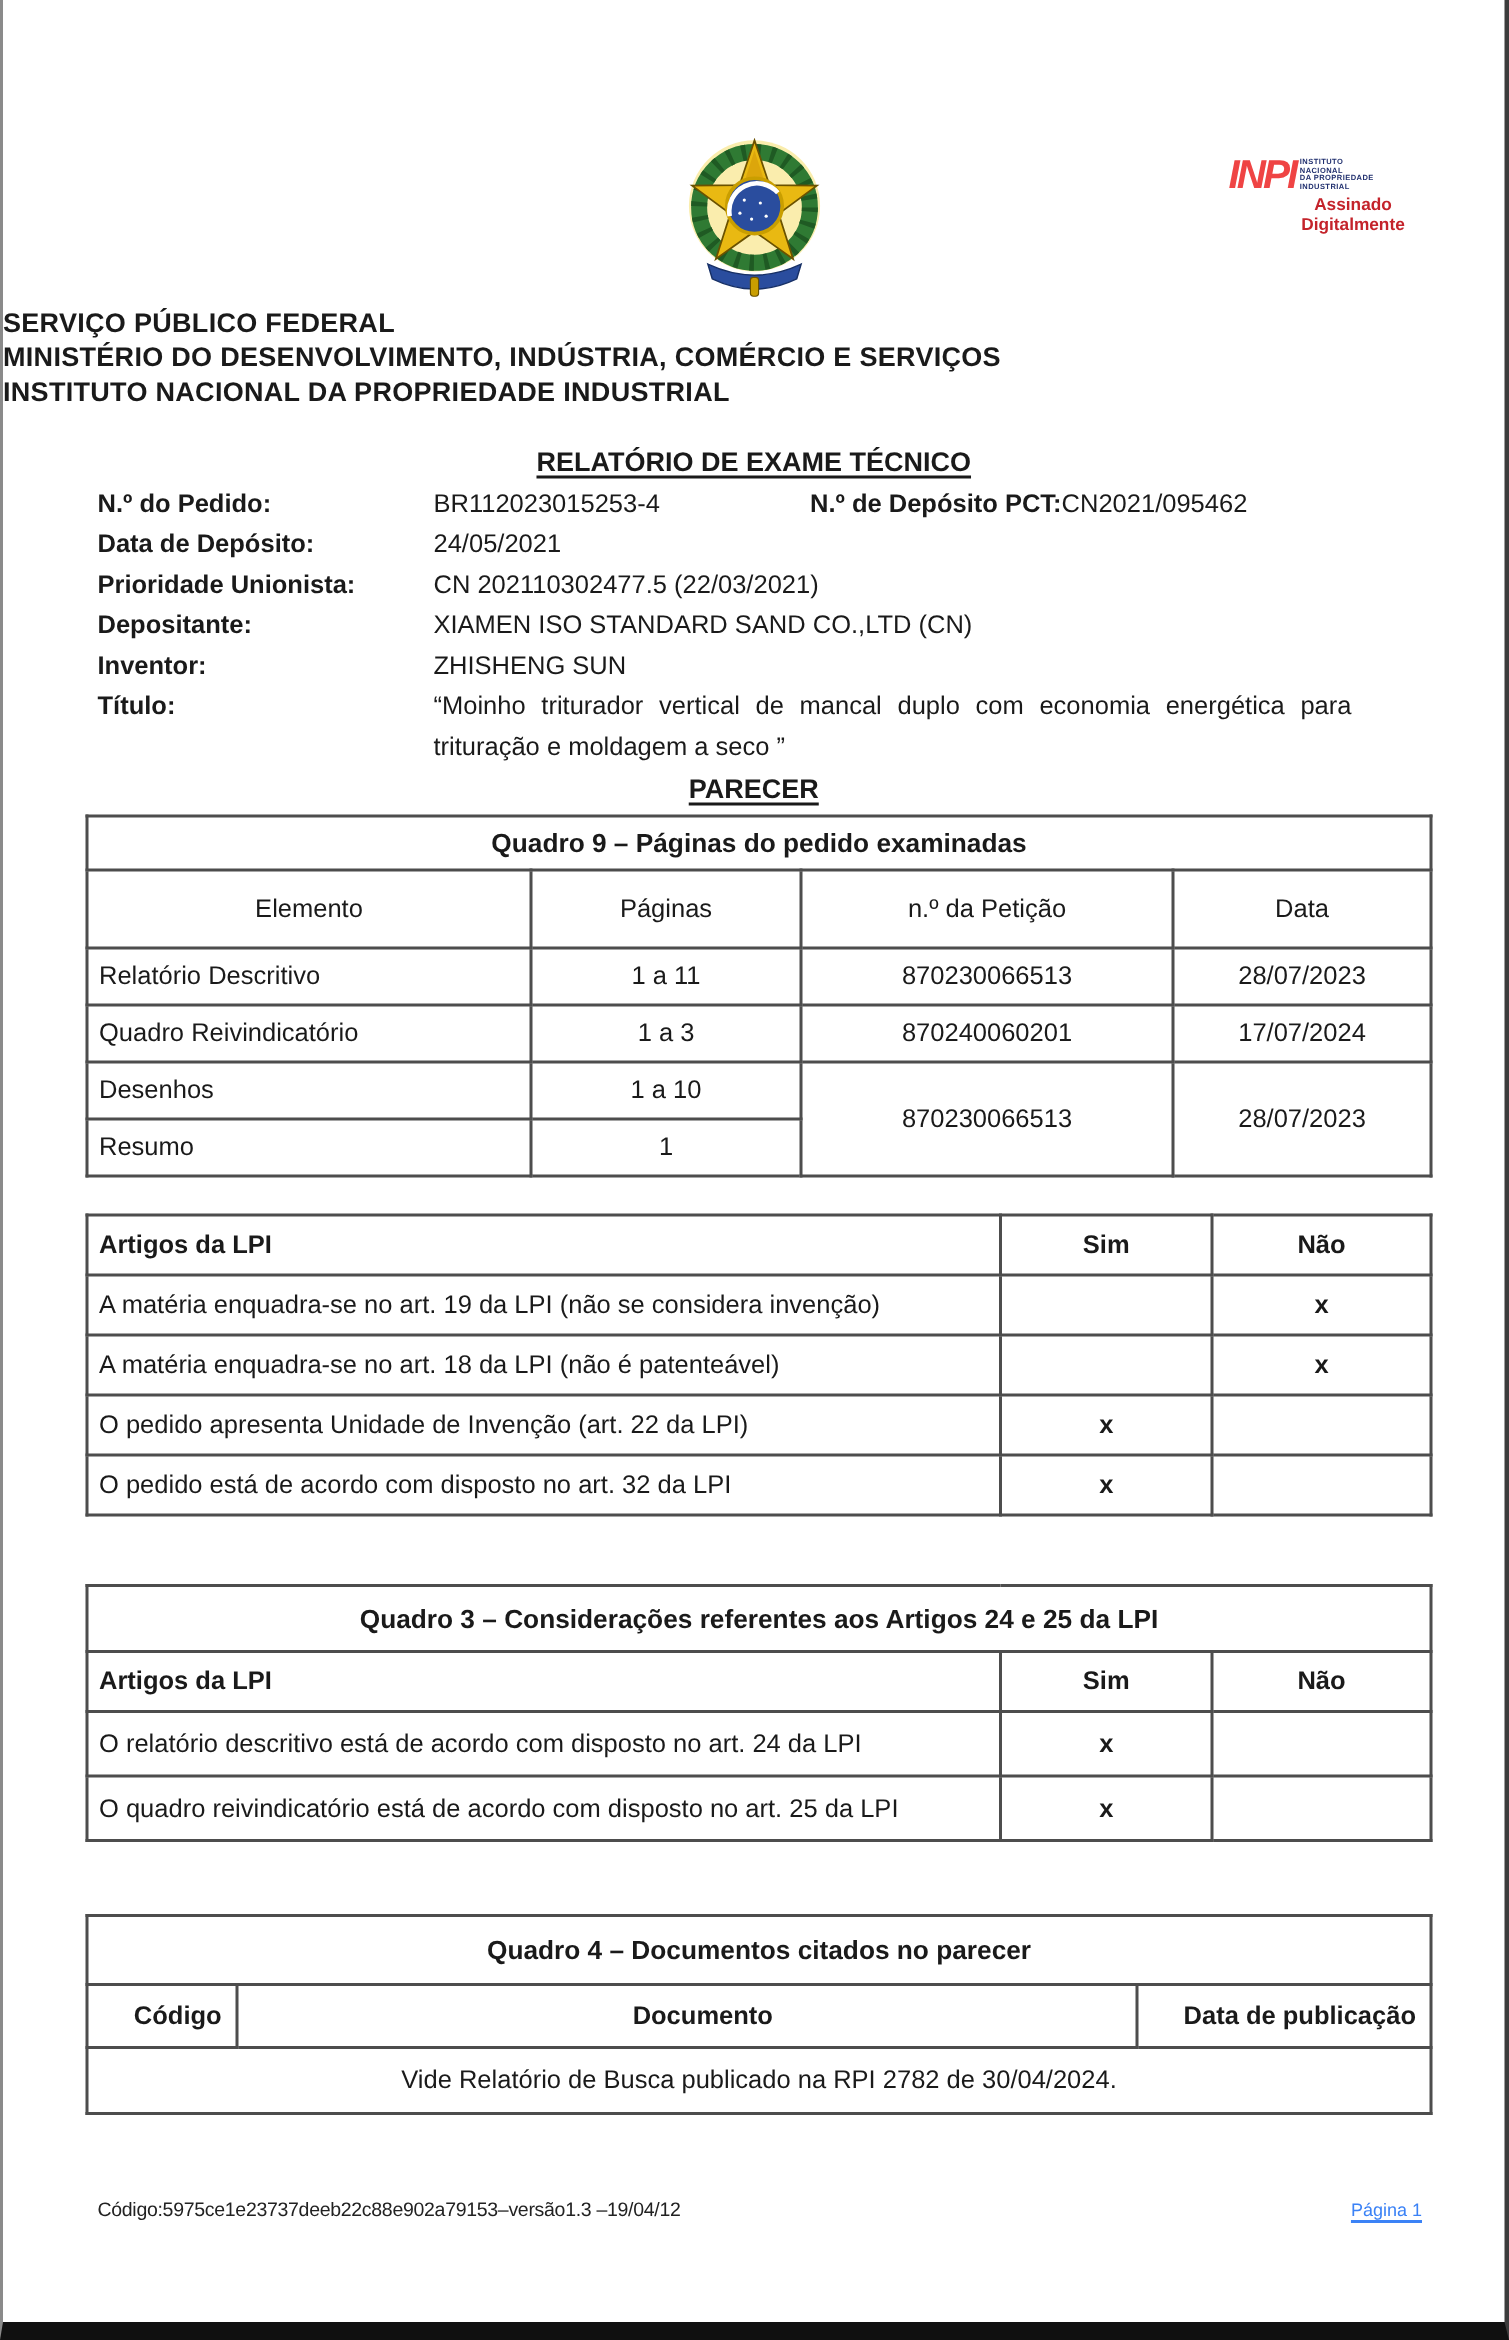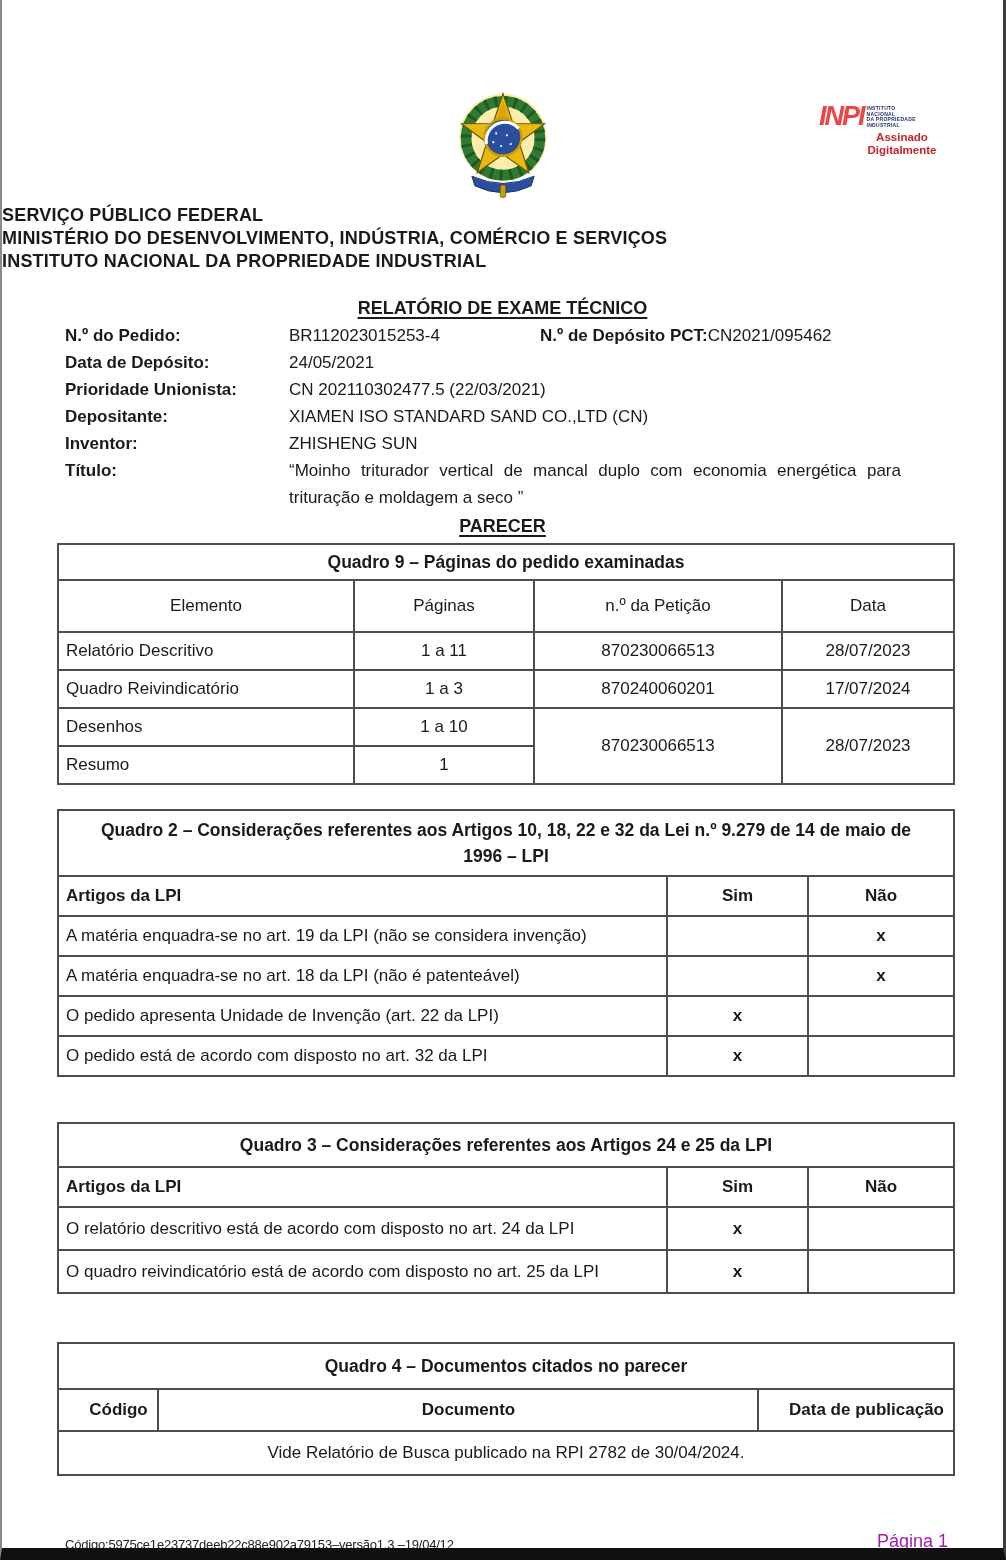--- a/index.html
+++ b/index.html
@@ -70,21 +70,21 @@
   .q4{margin-top:48px;}
   .q4 .trow td{height:44px;}
   .q4 .hrow td{height:40px;text-align:center;font-weight:bold;padding-left:28px;}
   .q4 .drow td{height:42px;text-align:center;}
   .xmark{font-weight:bold;}
   
   .footer{
     margin:55px 55px 0 63px;display:flex;justify-content:space-between;align-items:flex-end;
   }
   .footer-code{font-size:13px;letter-spacing:-0.2px;color:#222;}
-  .footer-page{font-size:18px;color:#a21caf;}
+  .footer-page{font-size:12px;color:#3b82f6;}
 </style>
 </head>
 <body>
 
 <div class="page">
 
   <svg class="coat" viewBox="0 0 140 112">
     <circle cx="70" cy="46" r="45" fill="#f4d64a" opacity="0.45"></circle>
     <circle cx="70" cy="47" r="38" fill="none" stroke="#2f7a33" stroke-width="11"></circle>
     <circle cx="70" cy="47" r="38" fill="none" stroke="#1f5a23" stroke-width="11" stroke-dasharray="3 7"></circle>
@@ -204,25 +204,20 @@
   </tbody>
     </table>
 
   <table class="q2">
     <colgroup>
         <col style="width:609px">
         <col style="width:141px">
         <col style="width:146px">
       </colgroup>
     <tbody>
-        <tr class="trow">
-          <td colspan="3" class="tbl-title">
-            <div class="tw">Quadro 2 – Considerações referentes aos Artigos 10, 18, 22 e 32 da Lei n.º 9.279 de 14 de maio de 1996 –  LPI</div>
-          </td>
-        </tr>
     <tr class="hrow">
       <td class="b">Artigos da LPI</td>
       <td class="b c">Sim</td>
       <td class="b c">Não</td>
     </tr>
     <tr class="drow">
       <td>A matéria enquadra-se no art. 19 da LPI (não se considera invenção)</td>
       <td class="c xmark"></td>
       <td class="c xmark">x</td>
     </tr>

